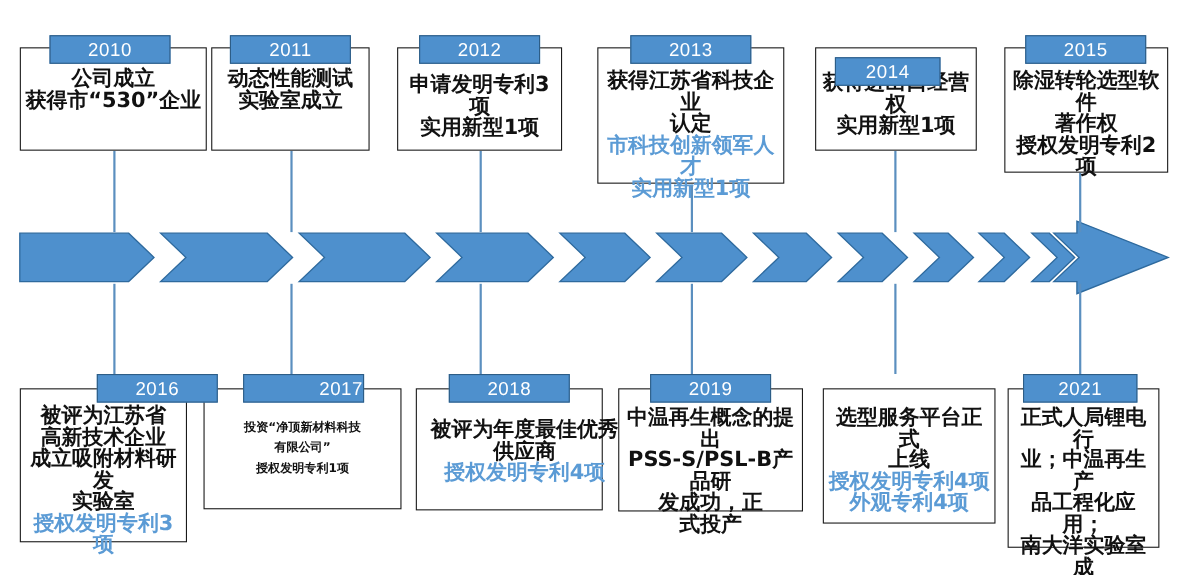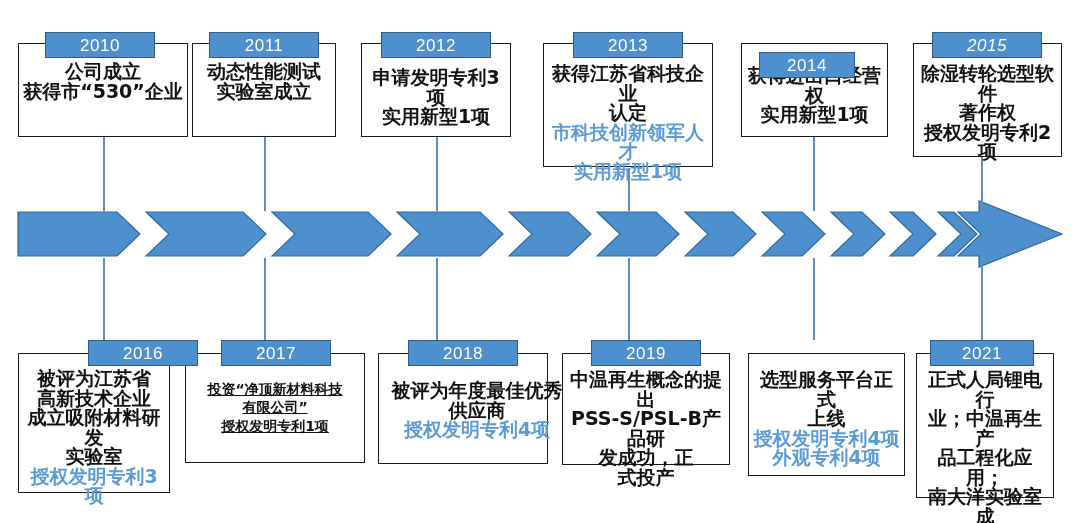--- a/index.html
+++ b/index.html
@@ -55,23 +55,22 @@
     font-weight: bold;
     font-family: "DejaVu Sans", "Liberation Sans", sans-serif;
     white-space: pre-line;
     padding: 0 3px;
     box-sizing: border-box;
   }
   .body-text .hl {
     color: #5B9BD5;
   }
   .body-text.small {
-    font-size: 14px;
+    font-size: 11px;
     line-height: 18.4px;
-    text-decoration: underline;
   }
 
   
   .connector {
     position: absolute;
     width: 2px;
     background: #5B8FBF;
   }
   #arrowband { position: absolute; left:0; top:0; width:1080px; height:523px; pointer-events:none;}
 </style>
@@ -127,29 +126,29 @@
 
   <div class="milestone" style="left:543px; top:43px; width:170px; height:124px;"></div>
   <div class="year-tab" style="left:573px; top:32px; width:110px;">2013</div>
   <div class="body-text" style="left:543px; top:64px; width:170px;"><span>获得江苏省科技企业</span><br><span>认定</span><br><span class="hl">市科技创新领军人才</span><br><span class="hl">实用新型1项</span></div>
 
   <div class="milestone" style="left:741px; top:43px; width:147px; height:94px;"></div>
   <div class="year-tab" style="left:759px; top:32px; width:96px;margin-top:20px;">2014</div>
   <div class="body-text" style="left:741px; top:66px; width:147px;"><span>获得进出口经营权</span><br><span>实用新型1项</span></div>
 
   <div class="milestone" style="left:913px; top:43px; width:149px; height:114px;"></div>
-  <div class="year-tab" style="left:932px; top:32px; width:110px;font-style:italic;">2015</div>
+  <div class="year-tab" style="left:932px; top:32px; width:110px;">2015</div>
   <div class="body-text" style="left:913px; top:64px; width:149px;"><span>除湿转轮选型软件</span><br><span>著作权</span><br><span>授权发明专利2项</span></div>
 
   <div class="milestone" style="left:18px; top:353px; width:152px; height:140px;"></div>
   <div class="year-tab" style="left:40px; top:340px; width:110px;margin-left:48px;">2016</div>
   <div class="body-text" style="left:18px; top:369px; width:152px;"><span>被评为江苏省</span><br><span>高新技术企业</span><br><span>成立吸附材料研发</span><br><span>实验室</span><br><span class="hl">授权发明专利3项</span></div>
 
   <div class="milestone" style="left:185px; top:353px; width:180px; height:110px;"></div>
-  <div class="year-tab" style="left:221px; top:340px; width:110px;">2017</div>
+  <div class="year-tab" style="left:221px; top:340px; width:110px;text-align:right;">2017</div>
   <div class="body-text small" style="left:185px; top:380px; width:180px;"><span>投资“净顶新材料科技</span><br><span>有限公司”</span><br><span>授权发明专利1项</span></div>
 
   <div class="milestone" style="left:378px; top:353px; width:170px; height:111px;"></div>
   <div class="year-tab" style="left:408px; top:340px; width:110px;">2018</div>
   <div class="body-text" style="left:378px; top:381px; width:198px;"><span>被评为年度最佳优秀</span><br><span>供应商</span><br><span class="hl">授权发明专利4项</span></div>
 
   <div class="milestone" style="left:562px; top:353px; width:168px; height:112px;"></div>
   <div class="year-tab" style="left:591px; top:340px; width:110px;">2019</div>
   <div class="body-text" style="left:562px; top:370px; width:168px;"><span>中温再生概念的提出</span><br><span>PSS-S/PSL-B产品研</span><br><span>发成功，正</span><br><span>式投产</span></div>
 

